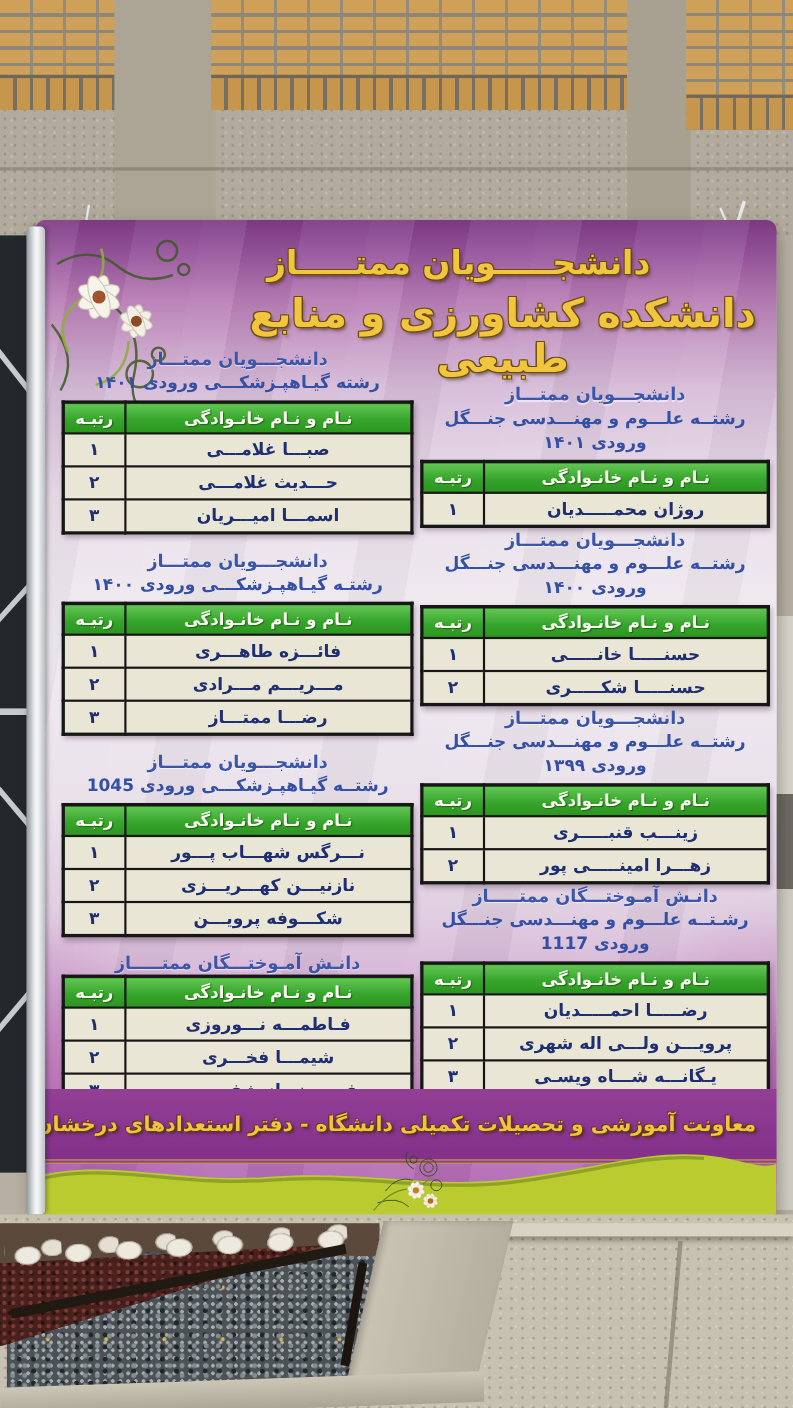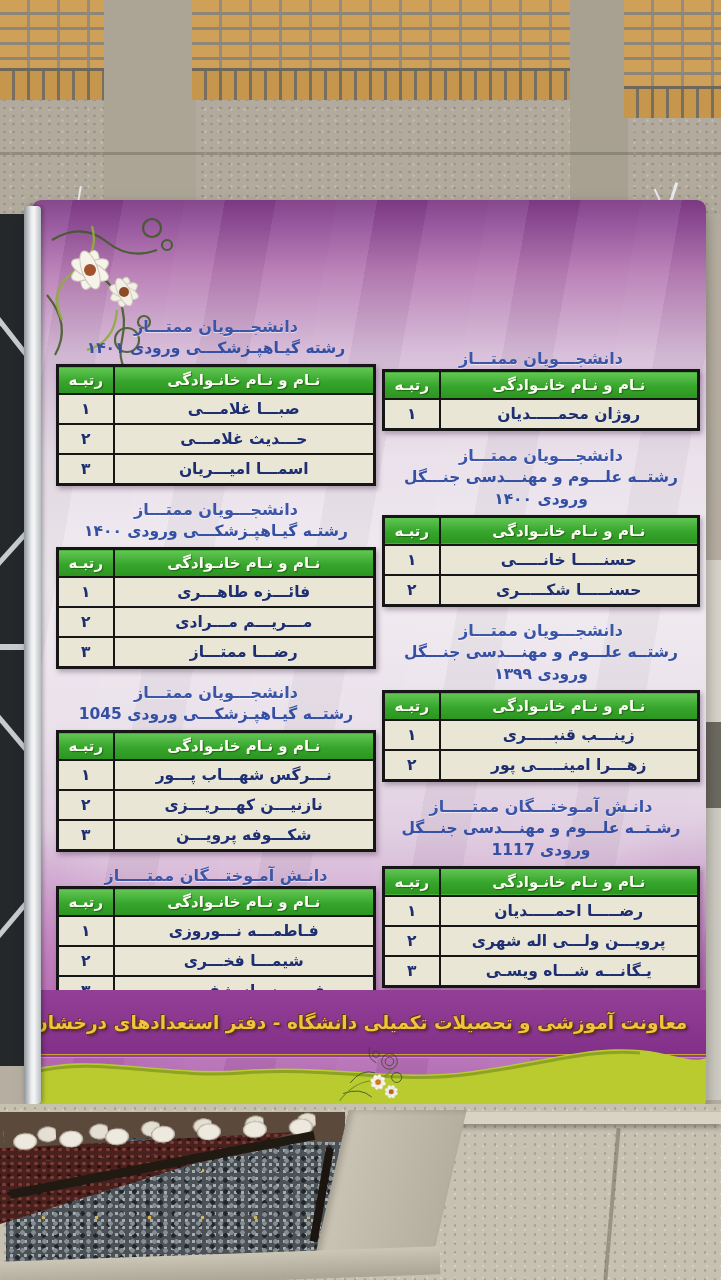--- a/index.html
+++ b/index.html
@@ -198,20 +198,24 @@
           <ellipse cx="92" cy="92" rx="6" ry="15" transform="rotate(10 92 92)"></ellipse>
           <ellipse cx="92" cy="92" rx="6" ry="15" transform="rotate(60 92 92)"></ellipse>
           <ellipse cx="92" cy="92" rx="6" ry="15" transform="rotate(110 92 92)"></ellipse>
           <ellipse cx="92" cy="92" rx="6" ry="15" transform="rotate(155 92 92)"></ellipse>
         </g>
         <circle cx="92" cy="92" r="5" fill="#8c4a26"></circle>
       </g>
     </svg>
 
 
+    <div class="banner-title">
+      <div class="title-1">دانشجـــــویان ممتـــــاز</div>
+      <div class="title-2">دانشکده کشاورزی و منابع طبیعی</div>
+    </div>
 
     <div class="col col-left">
   <section class="sec">
     <div class="sec-h1">دانشجـــویان ممتـــاز</div>
     <div class="sec-h2">رشته گیـاهپـزشکـــی ورودی ۱۴۰۱</div>
     <table class="sec-table">
       <thead>
         <tr>
           <th class="th-name">نـام و نـام خانـوادگی</th>
           <th class="th-rank">رتبـه</th>
@@ -310,20 +314,21 @@
                 <td class="td-name">فـــرحنـــاز شفیعـــی</td>
                 <td class="td-rank">۳</td>
               </tr>
             </tbody>
     </table>
   </section>
 </div>
     <div class="col col-right">
   <section class="sec">
     <div class="sec-h1">دانشجـــویان ممتـــاز</div>
+    <div class="sec-h2">رشتــه علـــوم و مهنـــدسی جنـــگل ورودی ۱۴۰۱</div>
     <table class="sec-table">
       <thead>
         <tr>
           <th class="th-name">نـام و نـام خانـوادگی</th>
           <th class="th-rank">رتبـه</th>
         </tr>
       </thead>
       <tbody>
               <tr>
                 <td class="td-name">روژان محمـــــدیان</td>

